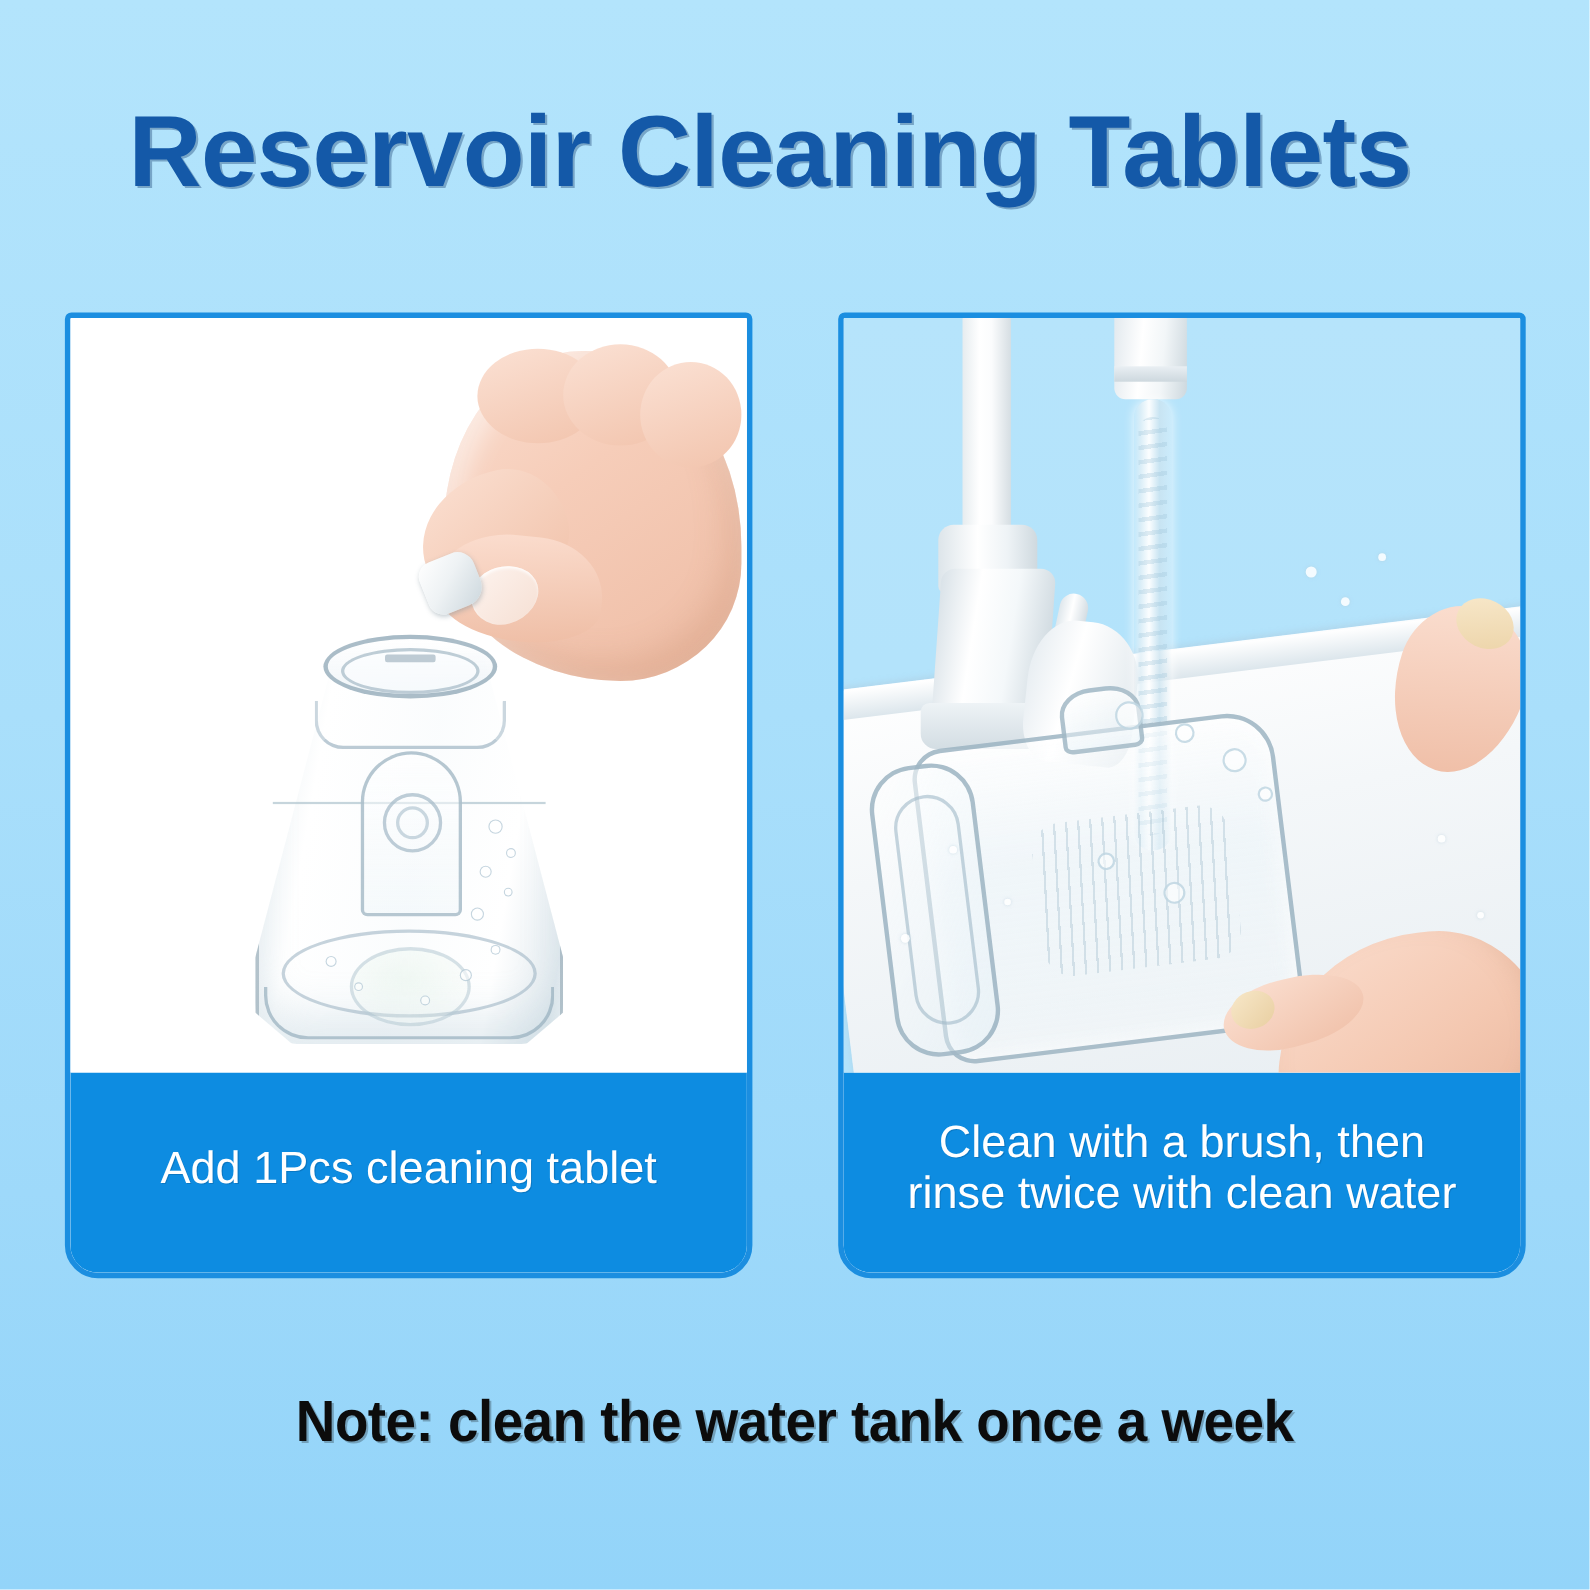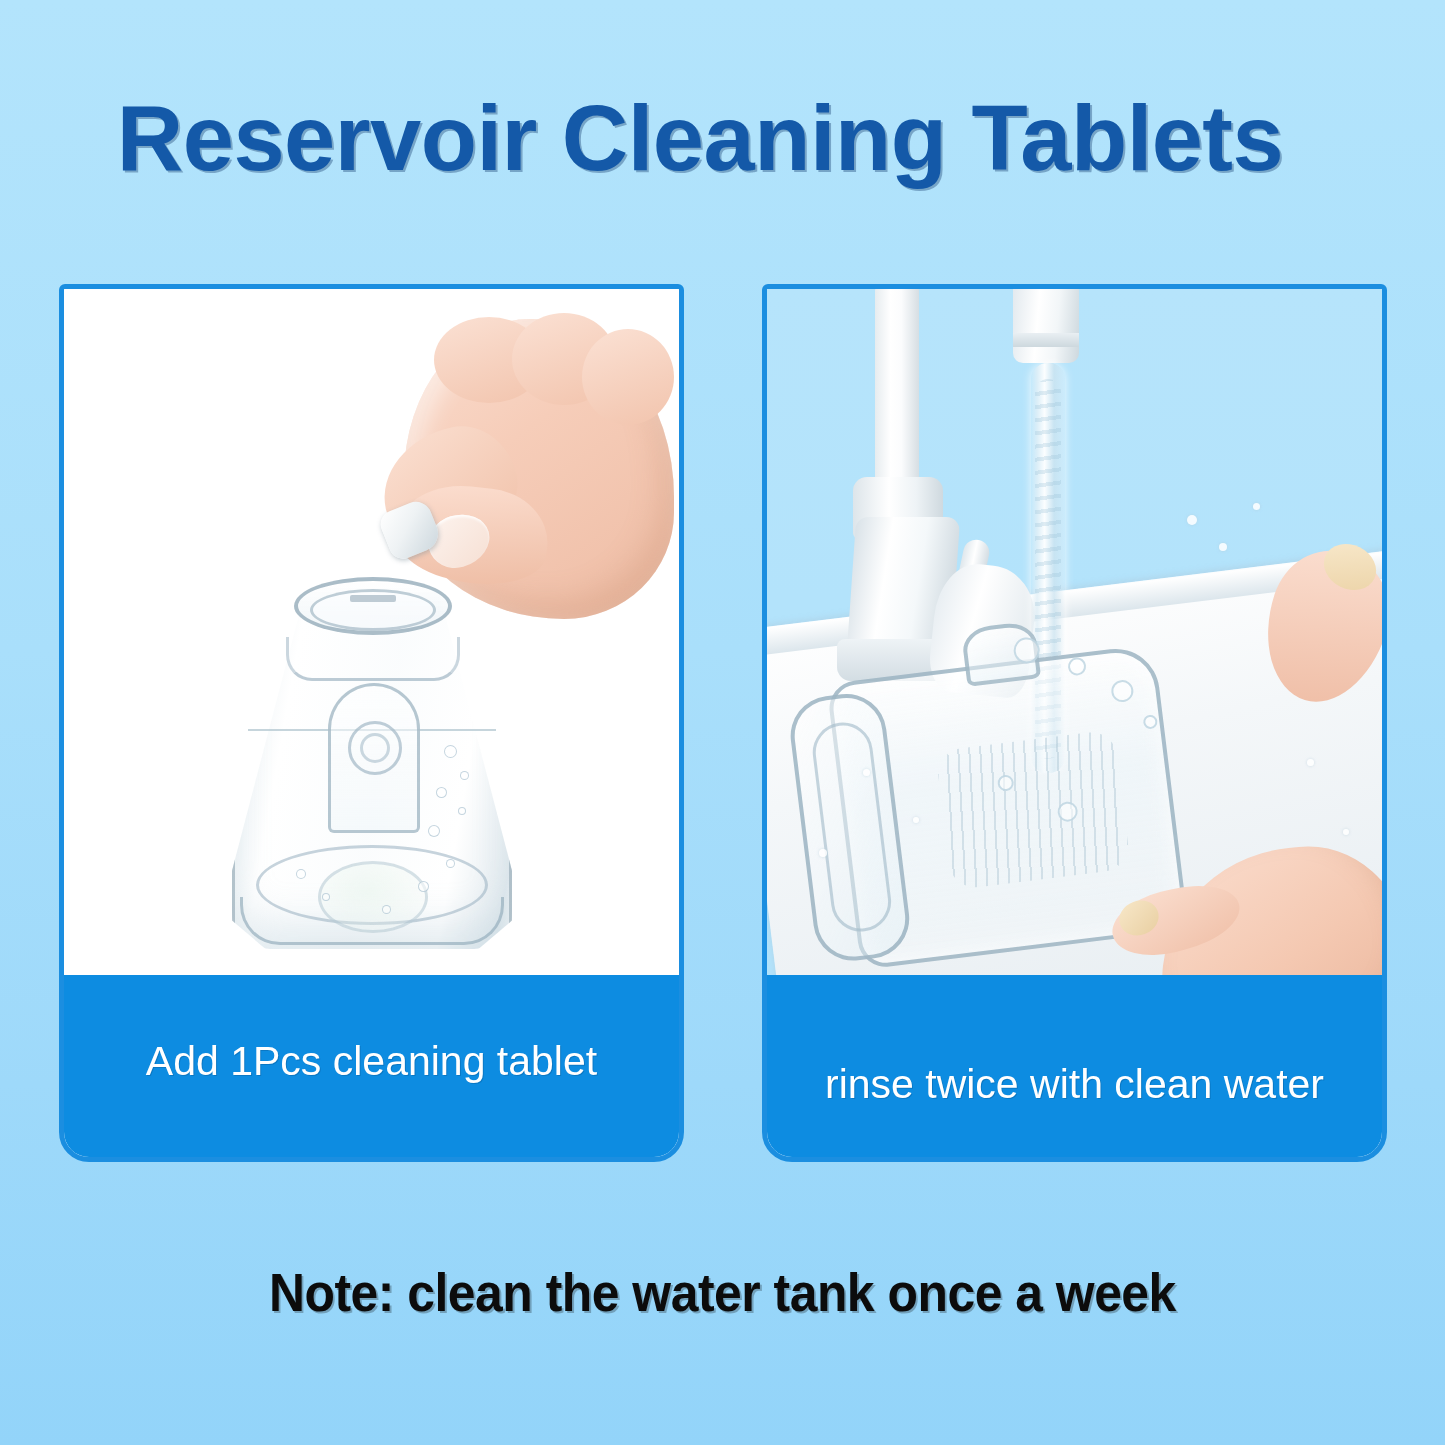--- a/index.html
+++ b/index.html
@@ -443,21 +443,21 @@
     <div class="r-droplet" style="left:96px;top:480px;width:7px;height:7px;"></div>
     <div class="r-droplet" style="left:146px;top:528px;width:6px;height:6px;"></div>
     <div class="r-droplet" style="left:52px;top:560px;width:8px;height:8px;"></div>
     <div class="r-droplet" style="left:540px;top:470px;width:7px;height:7px;"></div>
     <div class="r-droplet" style="left:576px;top:540px;width:6px;height:6px;"></div>
 
   </div>
 
   <div class="caption">
     <p>
-      <br>
+      <span>Clean with a brush, then</span><br>
       <span>rinse twice with clean water</span>
     </p>
   </div>
 </div>
 
 <div class="note-wrap">
   <div class="note">Note: clean the water tank once a week</div>
 </div>
 
 </body></html>

